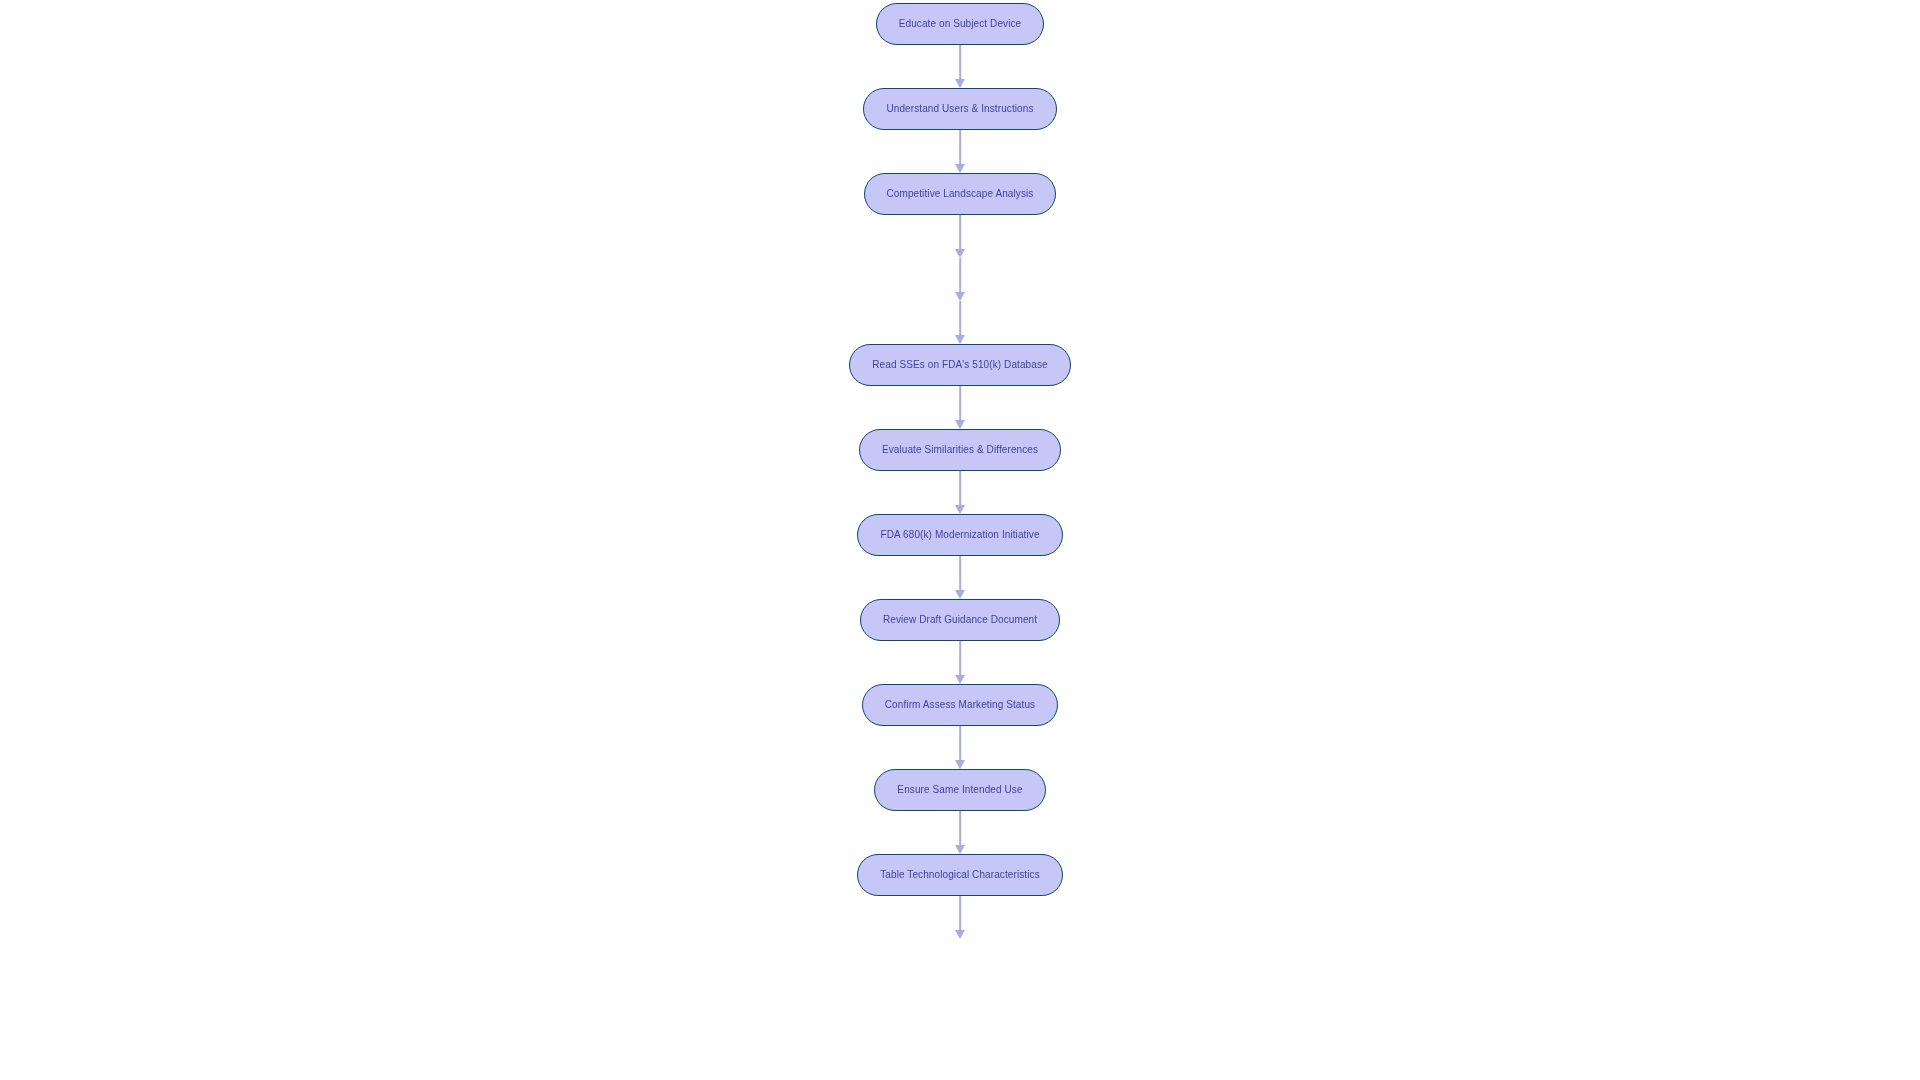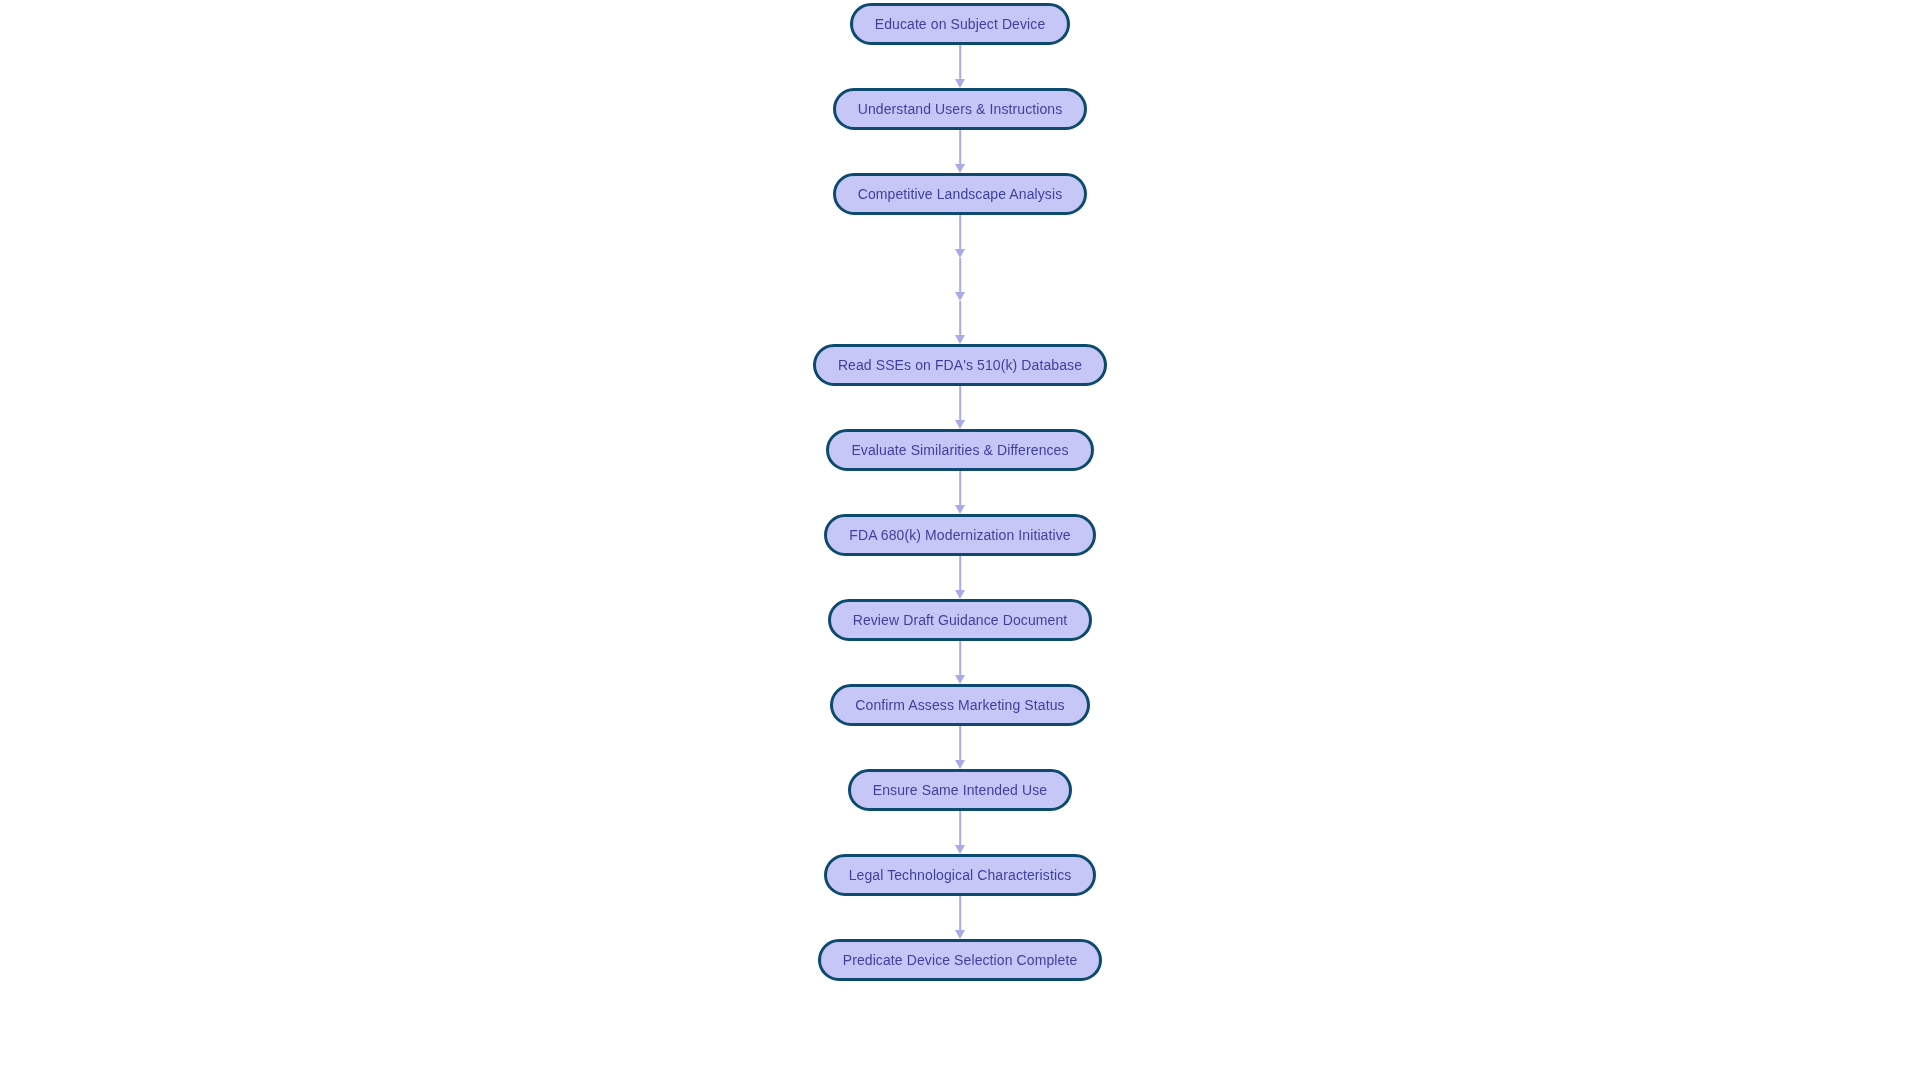--- a/index.html
+++ b/index.html
@@ -36,23 +36,23 @@
   
   .flow-node {
     box-sizing: border-box;
     height: 42px;
     display: flex;
     align-items: center;
     justify-content: center;
     padding: 0 22px;
     border-radius: 21px;
     background: #c6c7f7;
-    border: 3px solid #0c4a6e;
+    border: 1px solid #0c4a6e;
     color: #3f3f9e;
-    font-size: 14px;
+    font-size: 10px;
     font-family: "Liberation Sans", sans-serif;
     letter-spacing: 0.1px;
     white-space: nowrap;
     line-height: 1;
   }
 
   .flow-node-label {
     display: block;
     white-space: nowrap;
   }
@@ -156,23 +156,20 @@
         <div class="connector-arrow"></div>
       </div>
       <div class="flow-node">
         <span class="flow-node-label">Ensure Same Intended Use</span>
       </div>
       <div class="flow-connector">
         <div class="connector-line"></div>
         <div class="connector-arrow"></div>
       </div>
       <div class="flow-node">
-        <span class="flow-node-label">Legal Technological Characteristics</span>
+        <span class="flow-node-label">Table Technological Characteristics</span>
       </div>
       <div class="flow-connector">
         <div class="connector-line"></div>
         <div class="connector-arrow"></div>
       </div>
-      <div class="flow-node">
-        <span class="flow-node-label">Predicate Device Selection Complete</span>
-      </div>
     </div>
 </div>
 
 </body></html>

